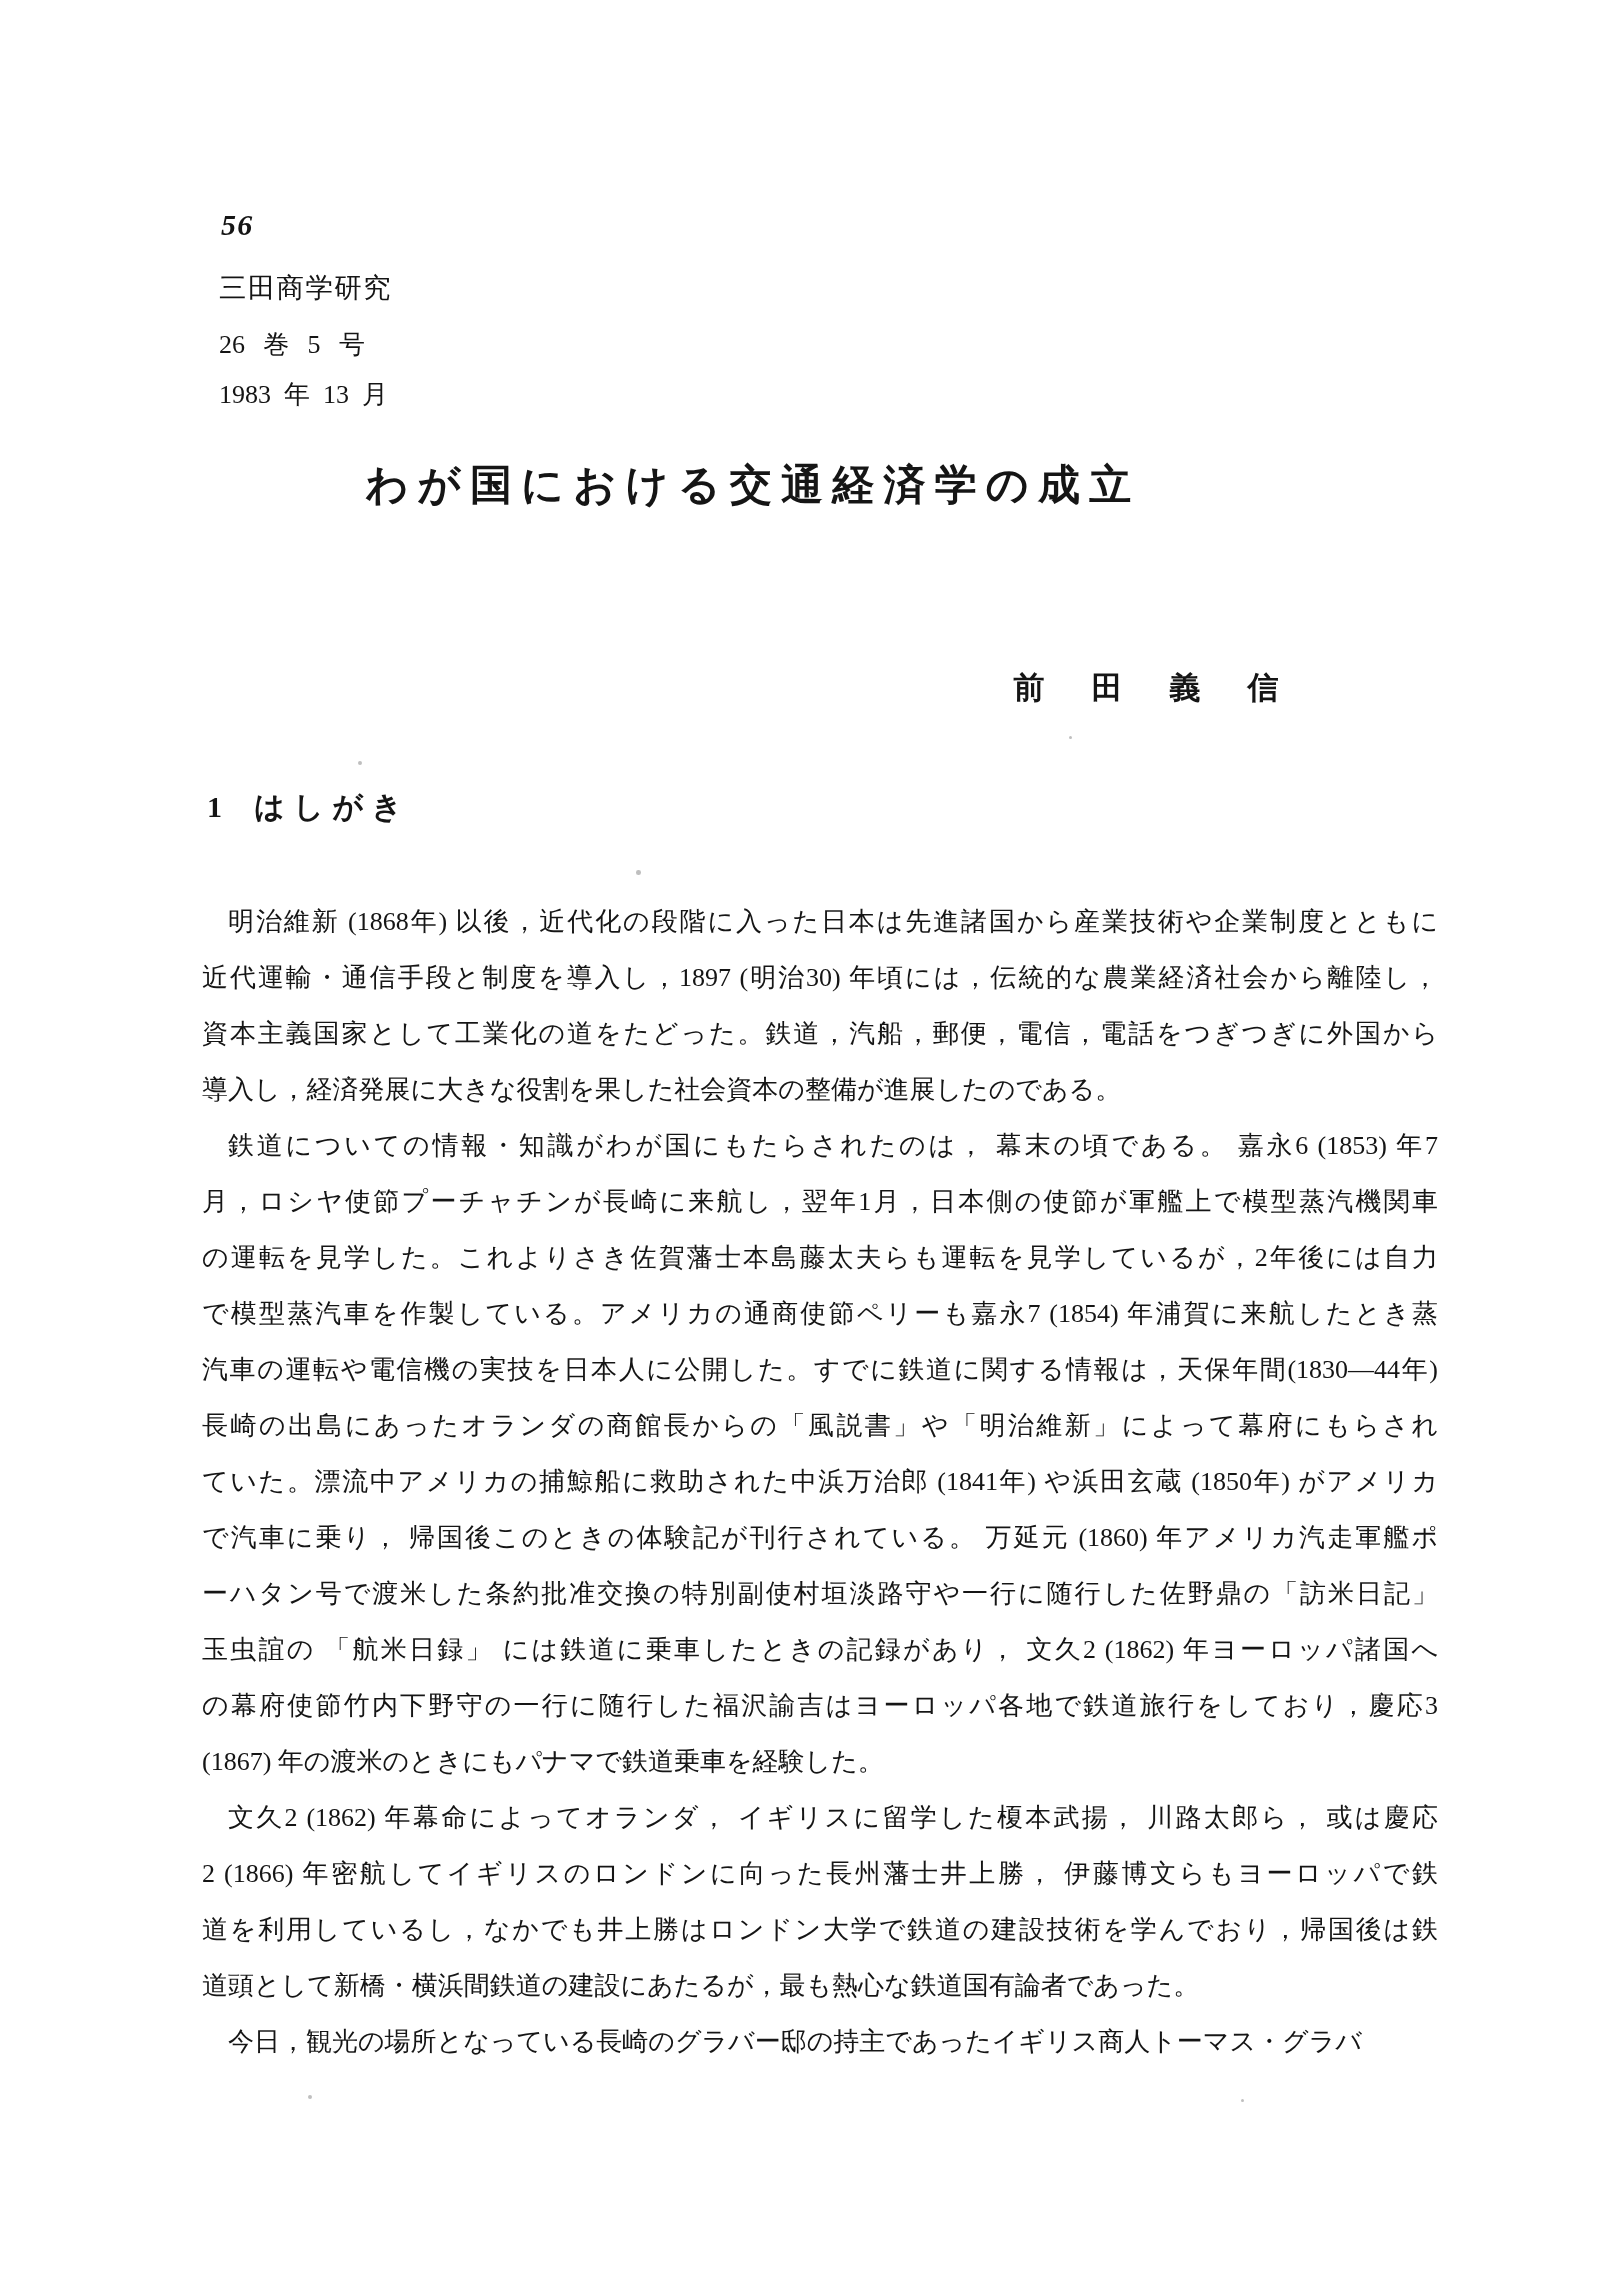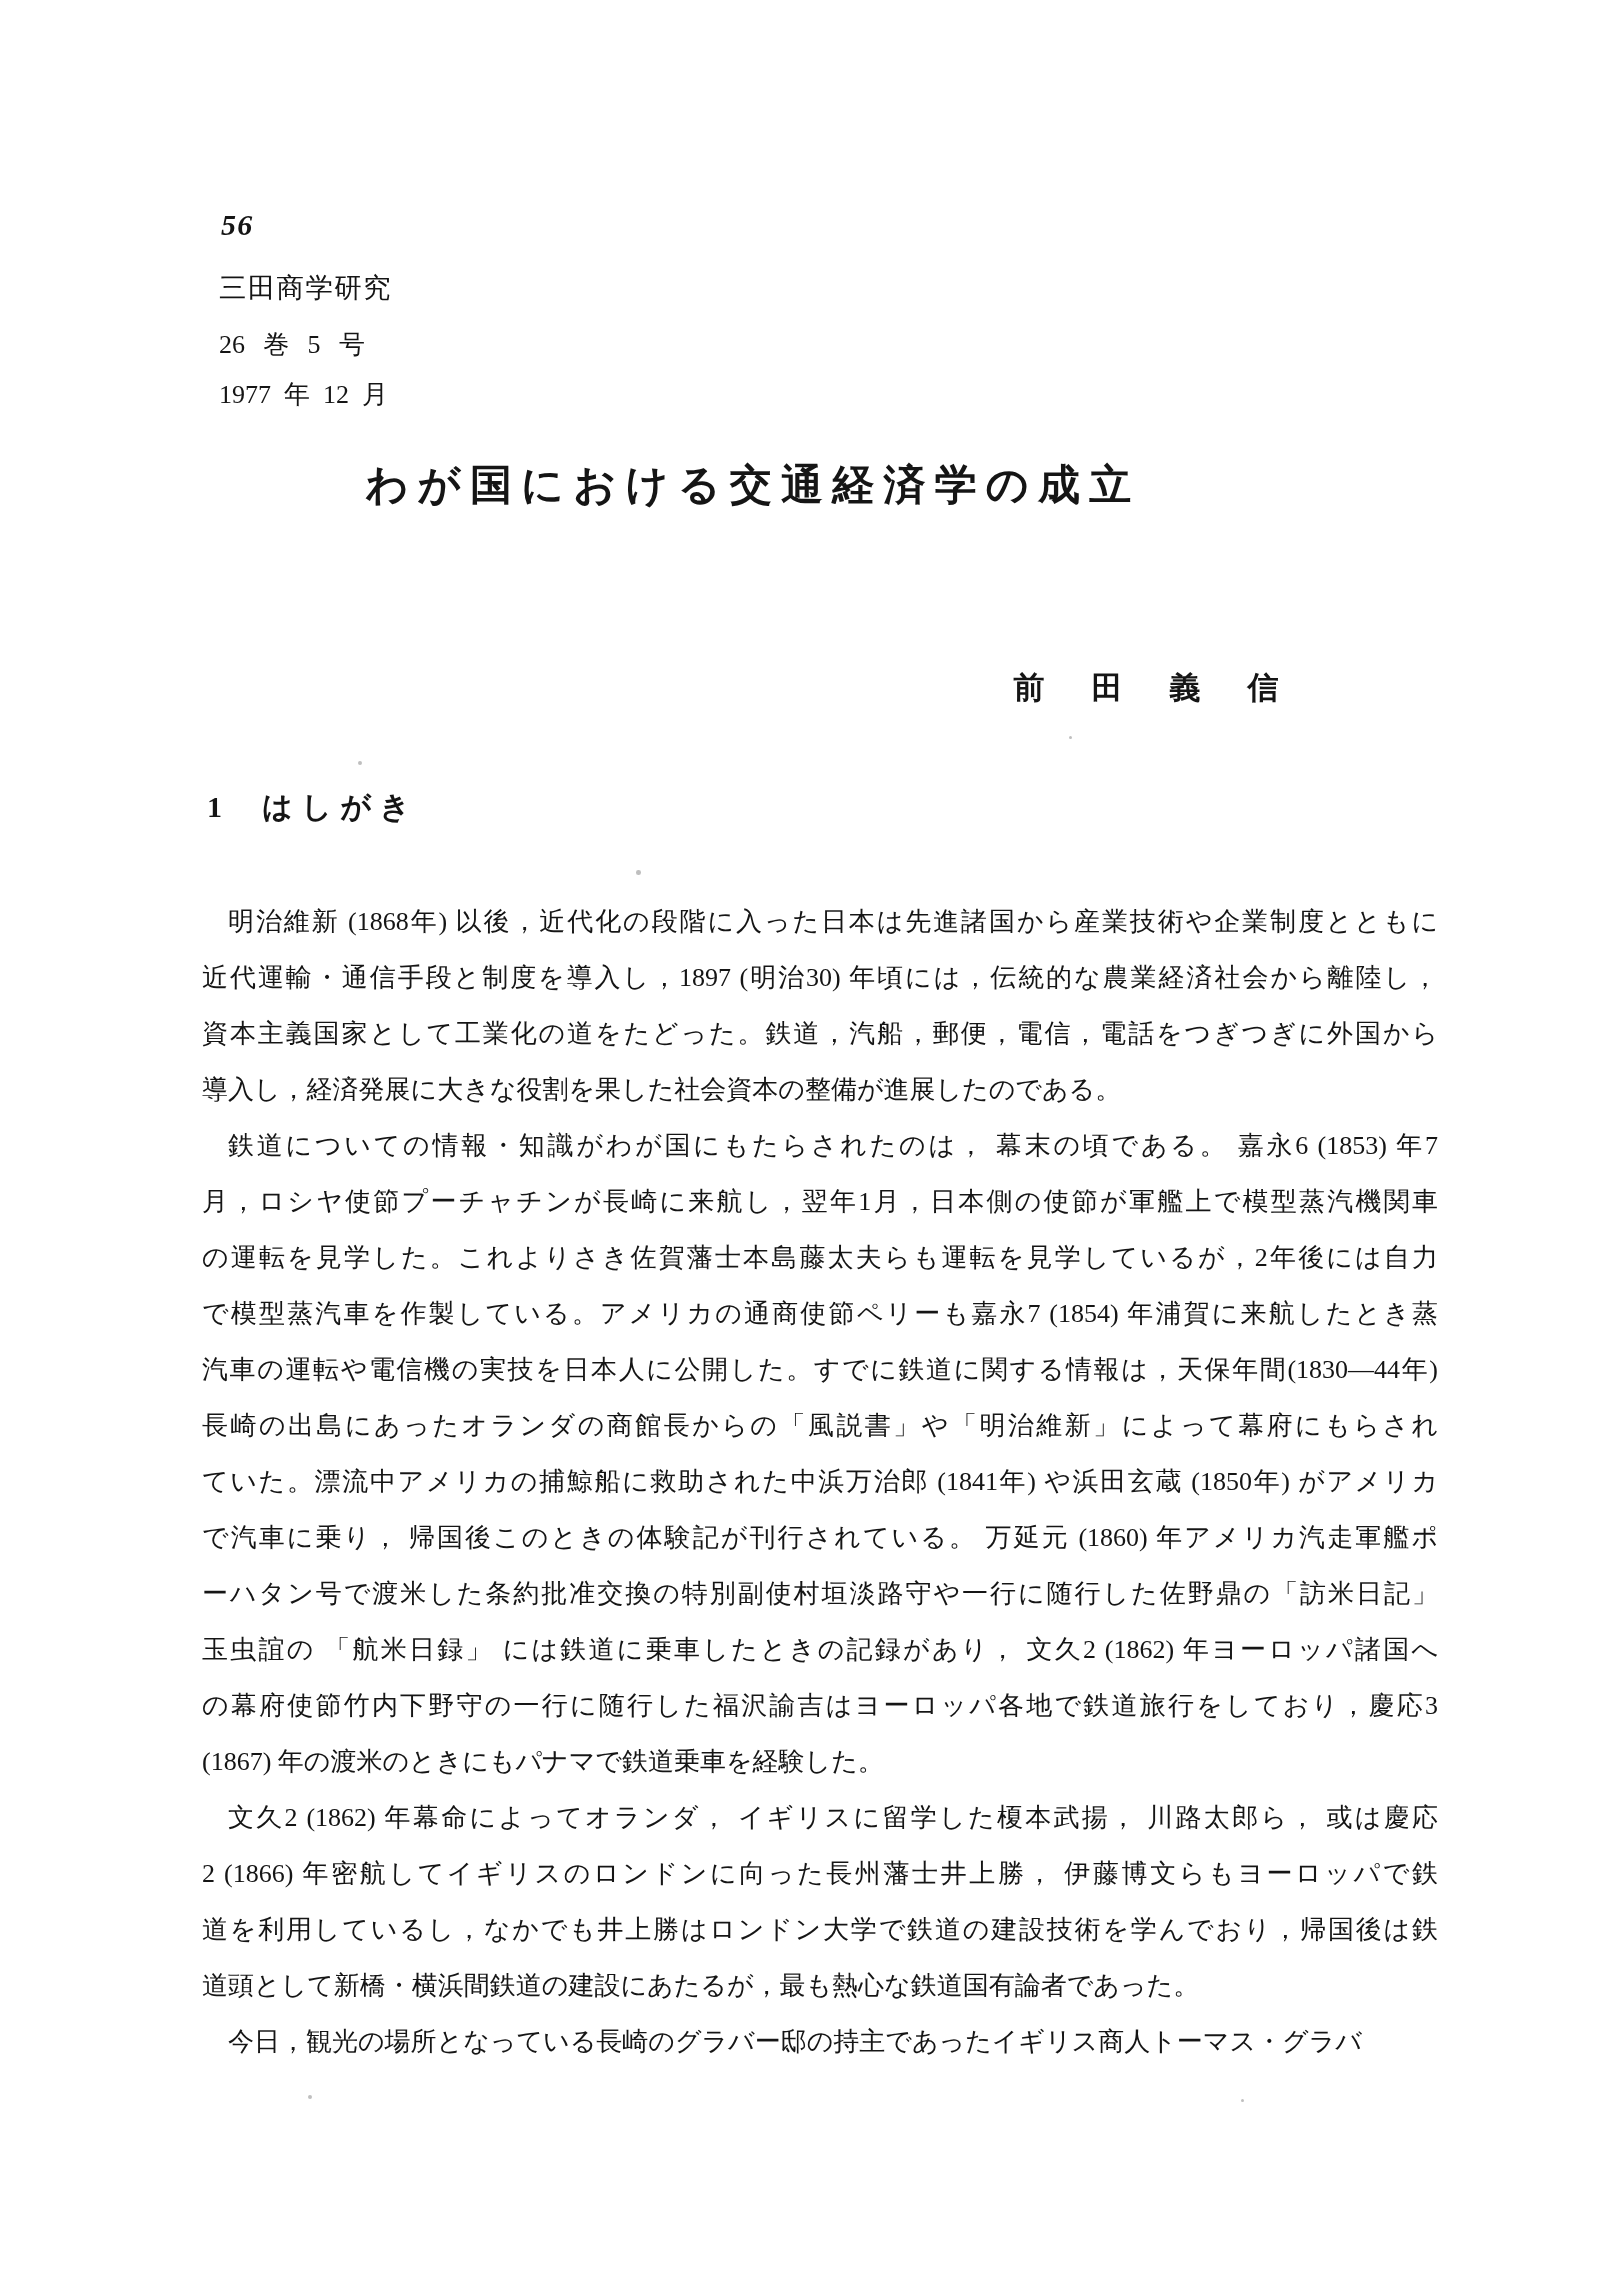--- a/index.html
+++ b/index.html
@@ -73,21 +73,21 @@
 
   
   .section-heading {
     position: absolute;
     left: 207px;
     top: 787px;
     font-size: 30px;
     font-weight: 600;
   }
   .section-heading .sec-label {
-    margin-left: 40px;
+    margin-left: 32px;
     letter-spacing: 8.5px;
   }
 
   
   .body-text {
     position: absolute;
     left: 202px;
     top: 894px;
     width: 1236px;
     font-size: 26px;
@@ -113,21 +113,21 @@
   }
 </style>
 </head>
 <body>
 
 <div class="page">
 
   <div class="page-number">56</div>
   <div class="journal-title">三田商学研究</div>
   <div class="journal-volume">26 巻 5 号</div>
-  <div class="journal-date">1977 年 12 月</div>
+  <div class="journal-date">1983 年 13 月</div>
 
   <div class="article-title">わが国における交通経済学の成立</div>
   <div class="author">前 田 義 信</div>
 
   <div class="section-heading">
     <span class="sec-no">1</span><span class="sec-label">はしがき</span>
   </div>
 
   <div class="body-text">
     <div class="line indent">明治維新 (1868年) 以後，近代化の段階に入った日本は先進諸国から産業技術や企業制度とともに</div>

